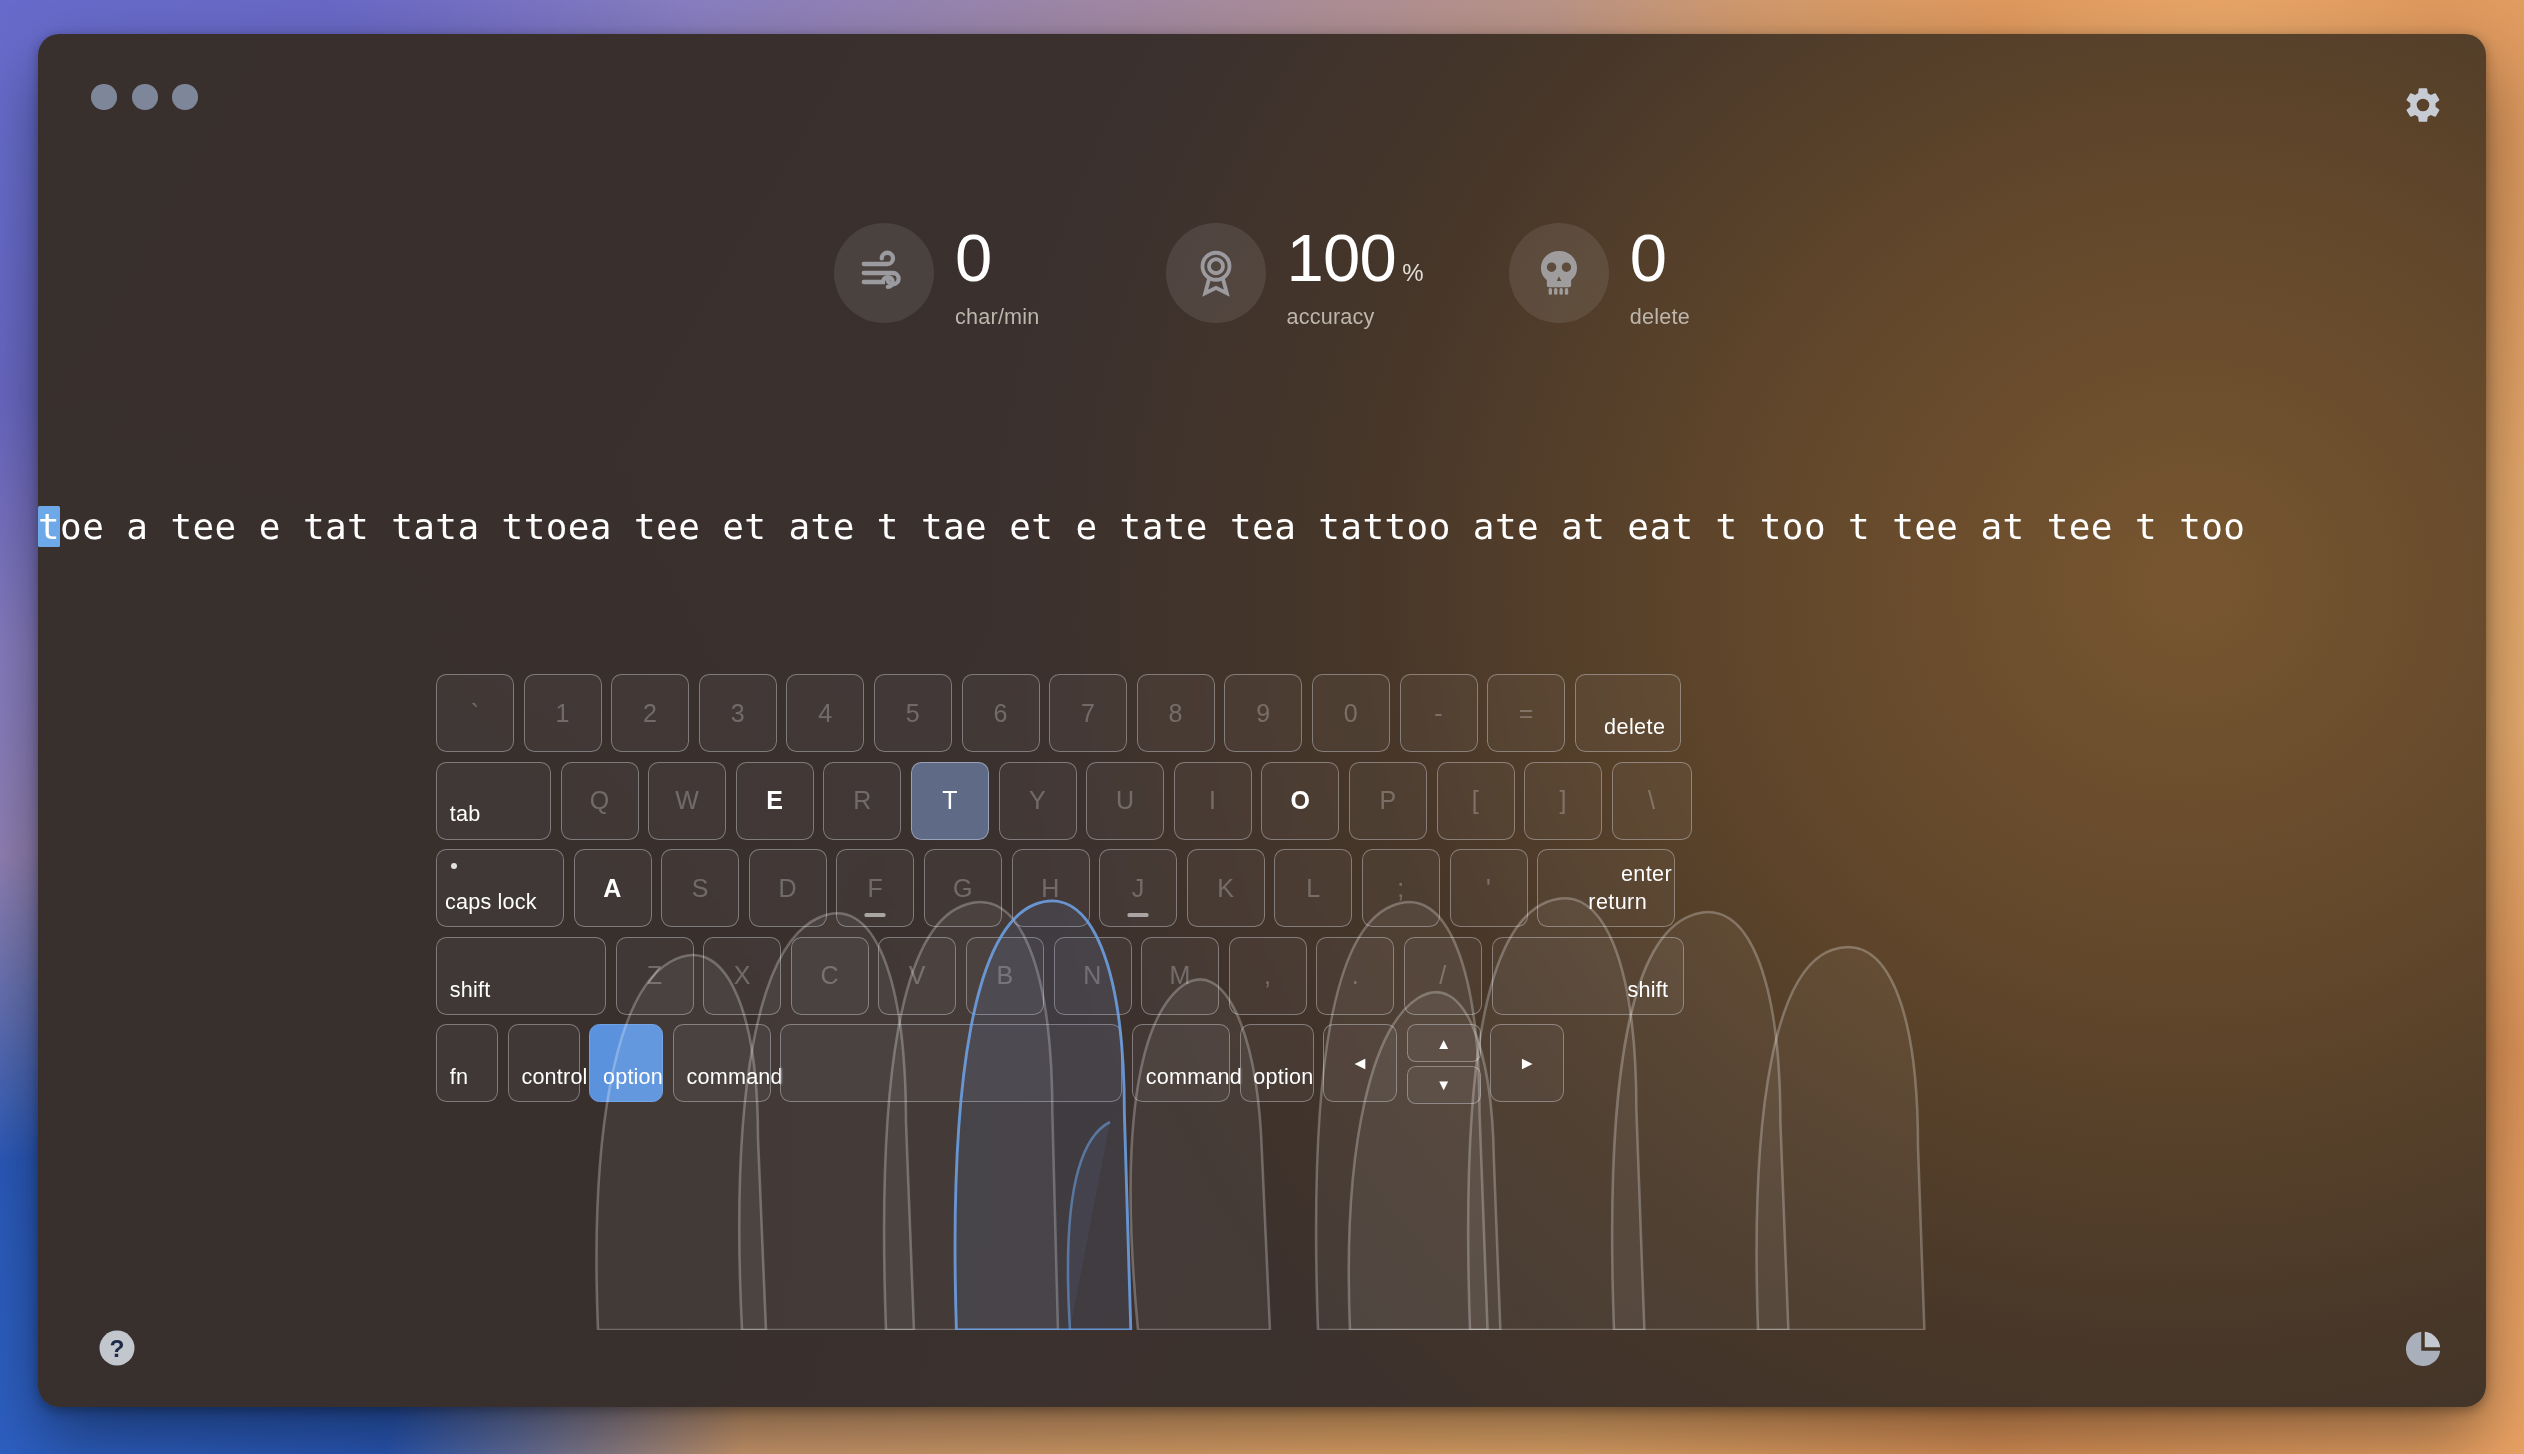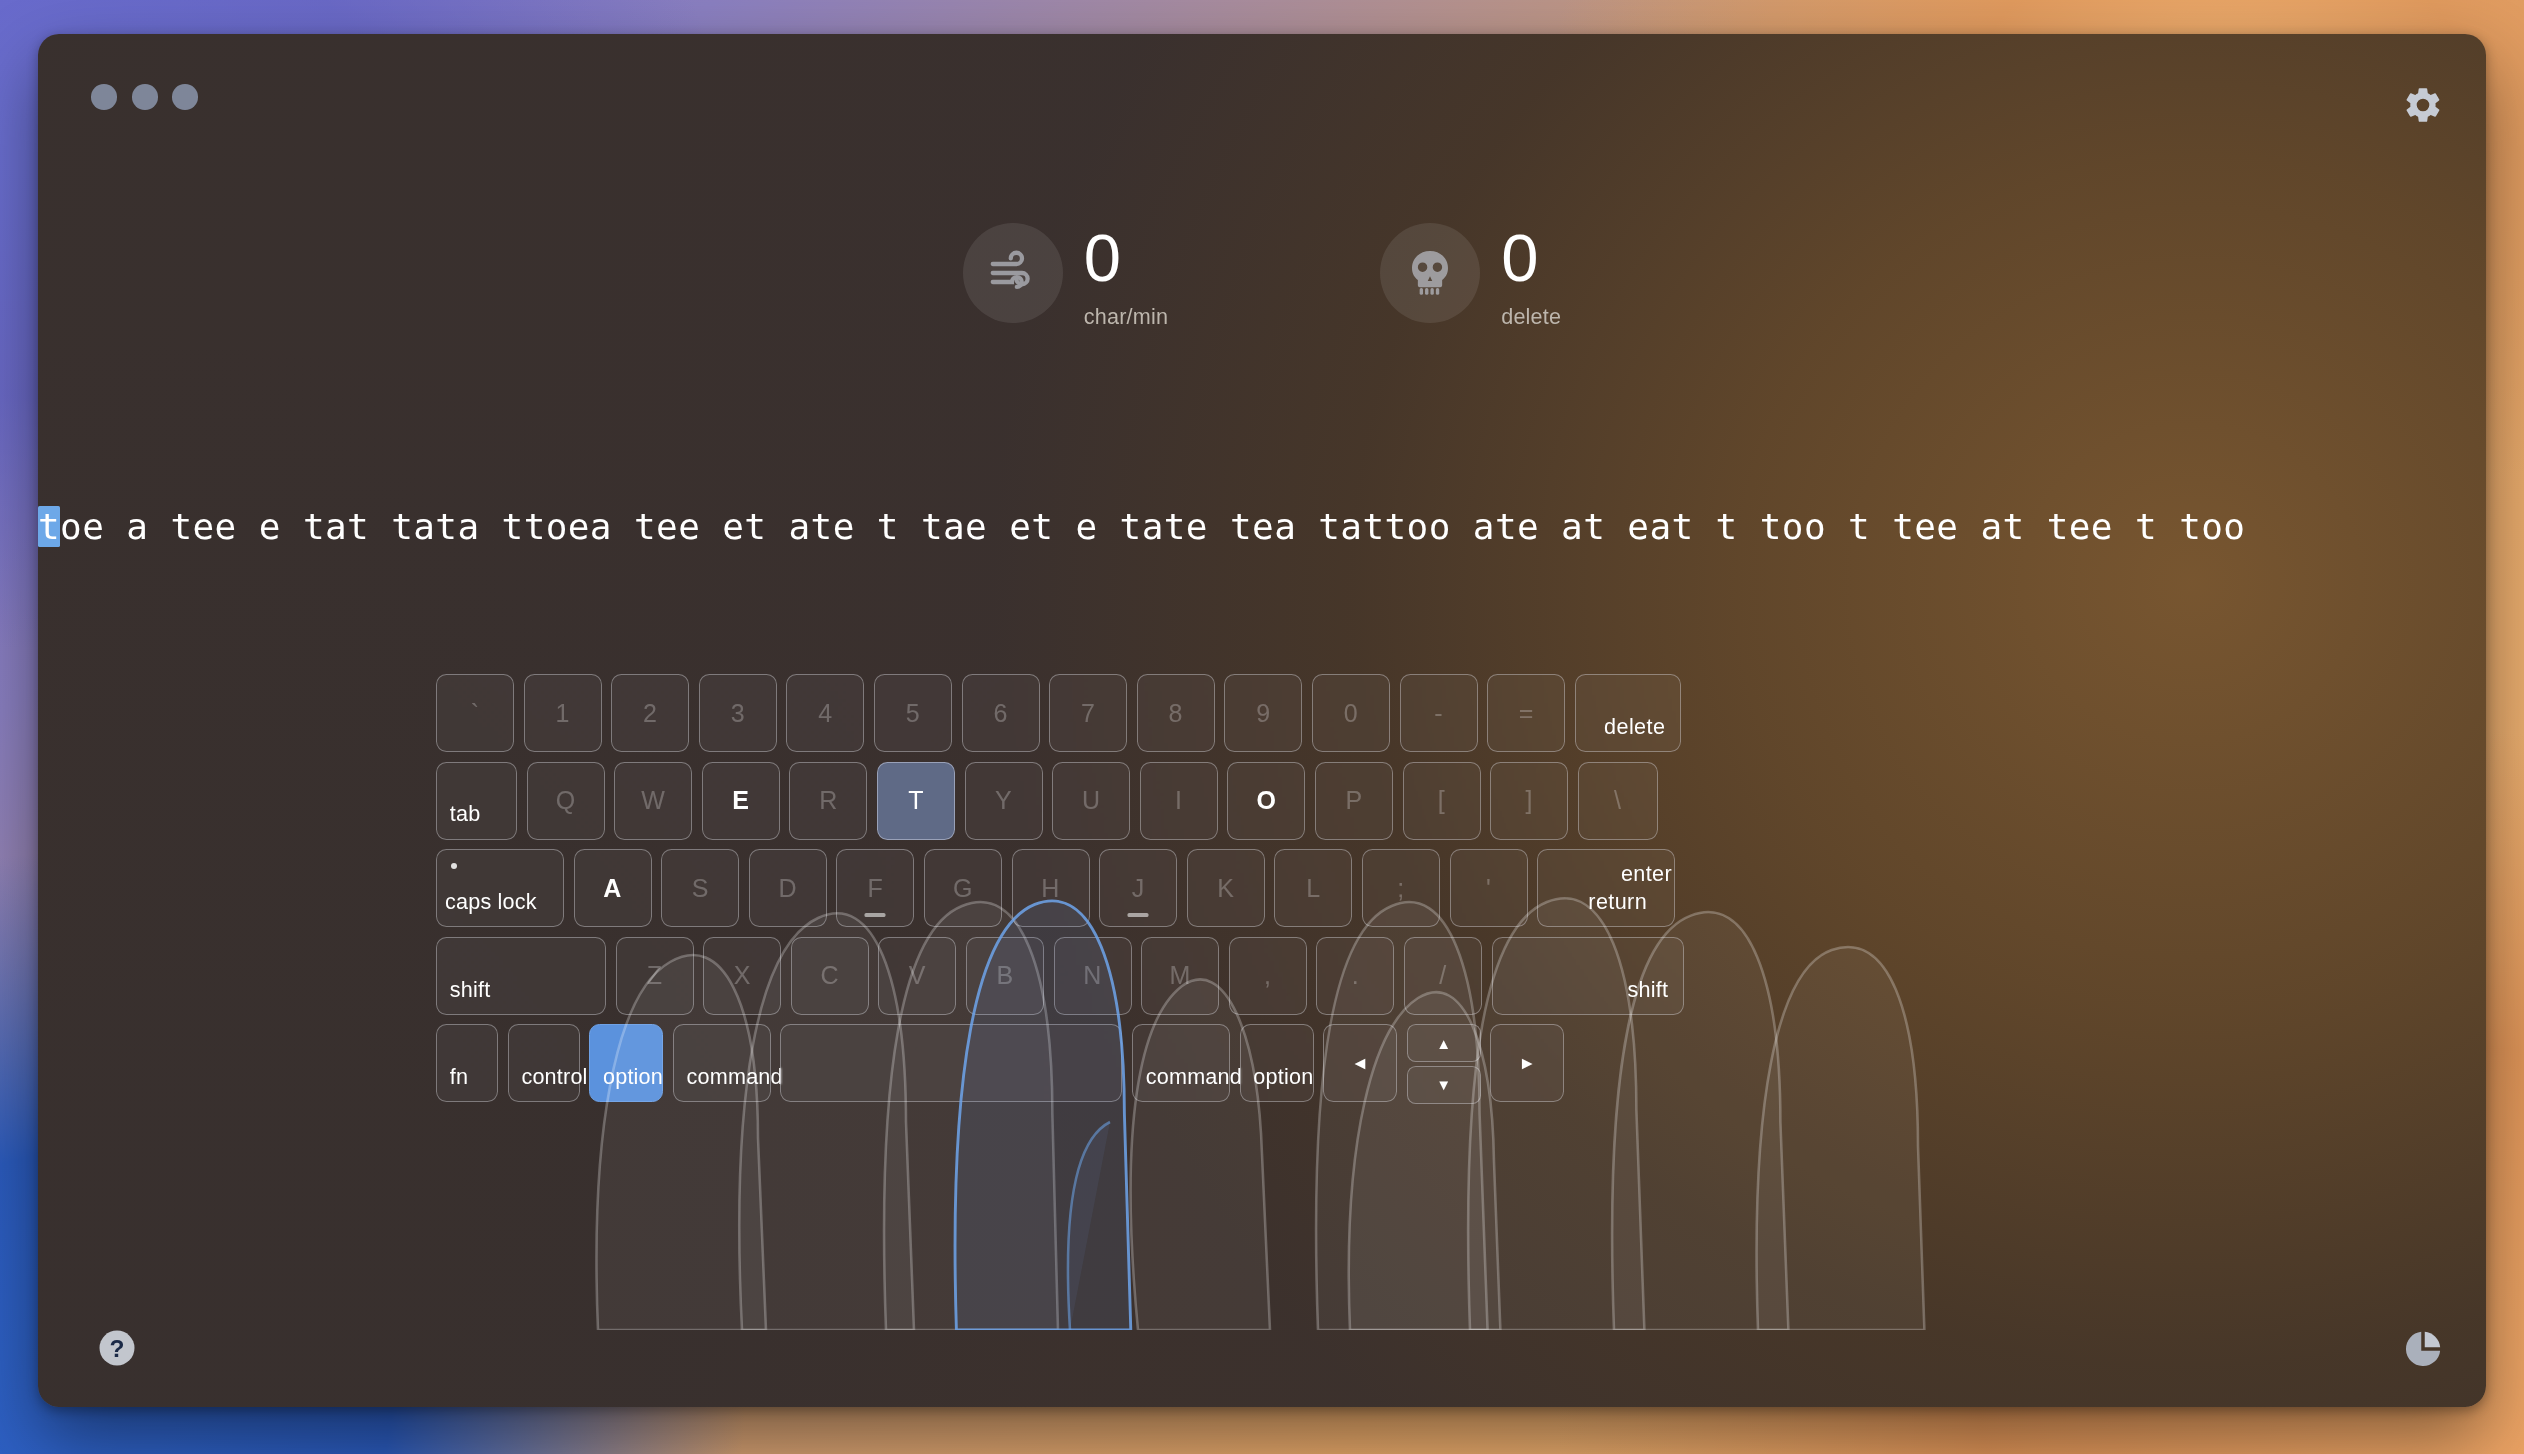--- a/index.html
+++ b/index.html
@@ -79,21 +79,21 @@
   .key.active-t{ background:#5f6a86; border-color:rgba(200,205,225,0.55); color:#ffffff; font-weight:500; }
   .key.active-blue{ background:#5b92dd; border-color:#6fa2e6; color:#ffffff; font-weight:400; }
 
   
   .key.mod{ justify-content:flex-start; align-items:flex-end; padding:0 0 11.2px 12.8px;
             color:#ffffff; font-size:21.6px; font-weight:400; letter-spacing:0.2px; }
   .key.mod.right-align{ justify-content:flex-end; padding:0 14.4px 11.2px 0; }
 
   #key-delete{ width:106px; justify-content:flex-end; align-items:flex-end; padding:0 14.4px 11.2px 0;
                color:#ffffff; font-size:21.6px; font-weight:400; }
-  #key-tab{ width:81px; }
+  #key-tab{ width:115px; }
   #key-backslash{ width:80px; }
   #key-capslock{ width:128px;padding-left:8px; }
   #key-capslock .caps-dot{ position:absolute; left:13.6px; top:12.8px; width:6.4px; height:6.4px;
                            border-radius:50%; background:#ffffff; opacity:0.85; }
   #key-enter{ width:138px; display:block; padding:0; }
   #key-enter .lbl-top{ position:absolute; right:2px; top:11.2px; font-size:21.6px; color:#ffffff; }
   #key-enter .lbl-bot{ position:absolute; right:27px; bottom:11.2px; font-size:21.6px; color:#ffffff; }
   #key-shift-l{ width:170px; }
   #key-shift-r{ width:192px; }
   #key-fn{ width:62px; }
@@ -152,20 +152,38 @@
       <div class="stat-text">
         <div class="stat-val">
           <span>0</span>
         </div>
         <div class="stat-label">char/min</div>
       </div>
     </div>
 
     <div id="stat-gap-1"></div>
 
+    <div class="stat">
+      <div class="stat-ring">
+        <svg viewBox="0 0 24 24">
+          <g fill="none" stroke="#b9bcc4" stroke-width="1.7">
+            <circle cx="12" cy="9" r="6"></circle>
+            <circle cx="12" cy="9" r="3.1"></circle>
+            <path d="M9 14.2L7.2 21l4.8-2.4 4.8 2.4-1.8-6.8"></path>
+          </g>
+        </svg>
+      </div>
+      <div class="stat-text">
+        <div class="stat-val">
+          <span>100</span>
+          <span class="stat-unit">%</span>
+        </div>
+        <div class="stat-label">accuracy</div>
+      </div>
+    </div>
 
     <div id="stat-gap-2"></div>
 
     <div class="stat">
       <div class="stat-ring">
         <svg viewBox="0 0 24 24">
           <g fill="#b9bcc4">
             <path d="M12 2.2c-4.6 0-8 3.3-8 7.6 0 2.5 1.1 4.2 2.6 5.3v2.3c0 .5.4.9.9.9h9c.5 0 .9-.4.9-.9v-2.3c1.5-1.1 2.6-2.8 2.6-5.3 0-4.3-3.4-7.6-8-7.6zm-3.3 9.3a2.1 2.1 0 112.1-2.1 2.1 2.1 0 01-2.1 2.1zm6.6 0a2.1 2.1 0 112.1-2.1 2.1 2.1 0 01-2.1 2.1zM12 13.4l1 2.1h-2z"></path>
             <rect x="7.4" y="18.7" width="1.5" height="3" rx="0.7"></rect>
             <rect x="9.8" y="18.7" width="1.5" height="3" rx="0.7"></rect>

